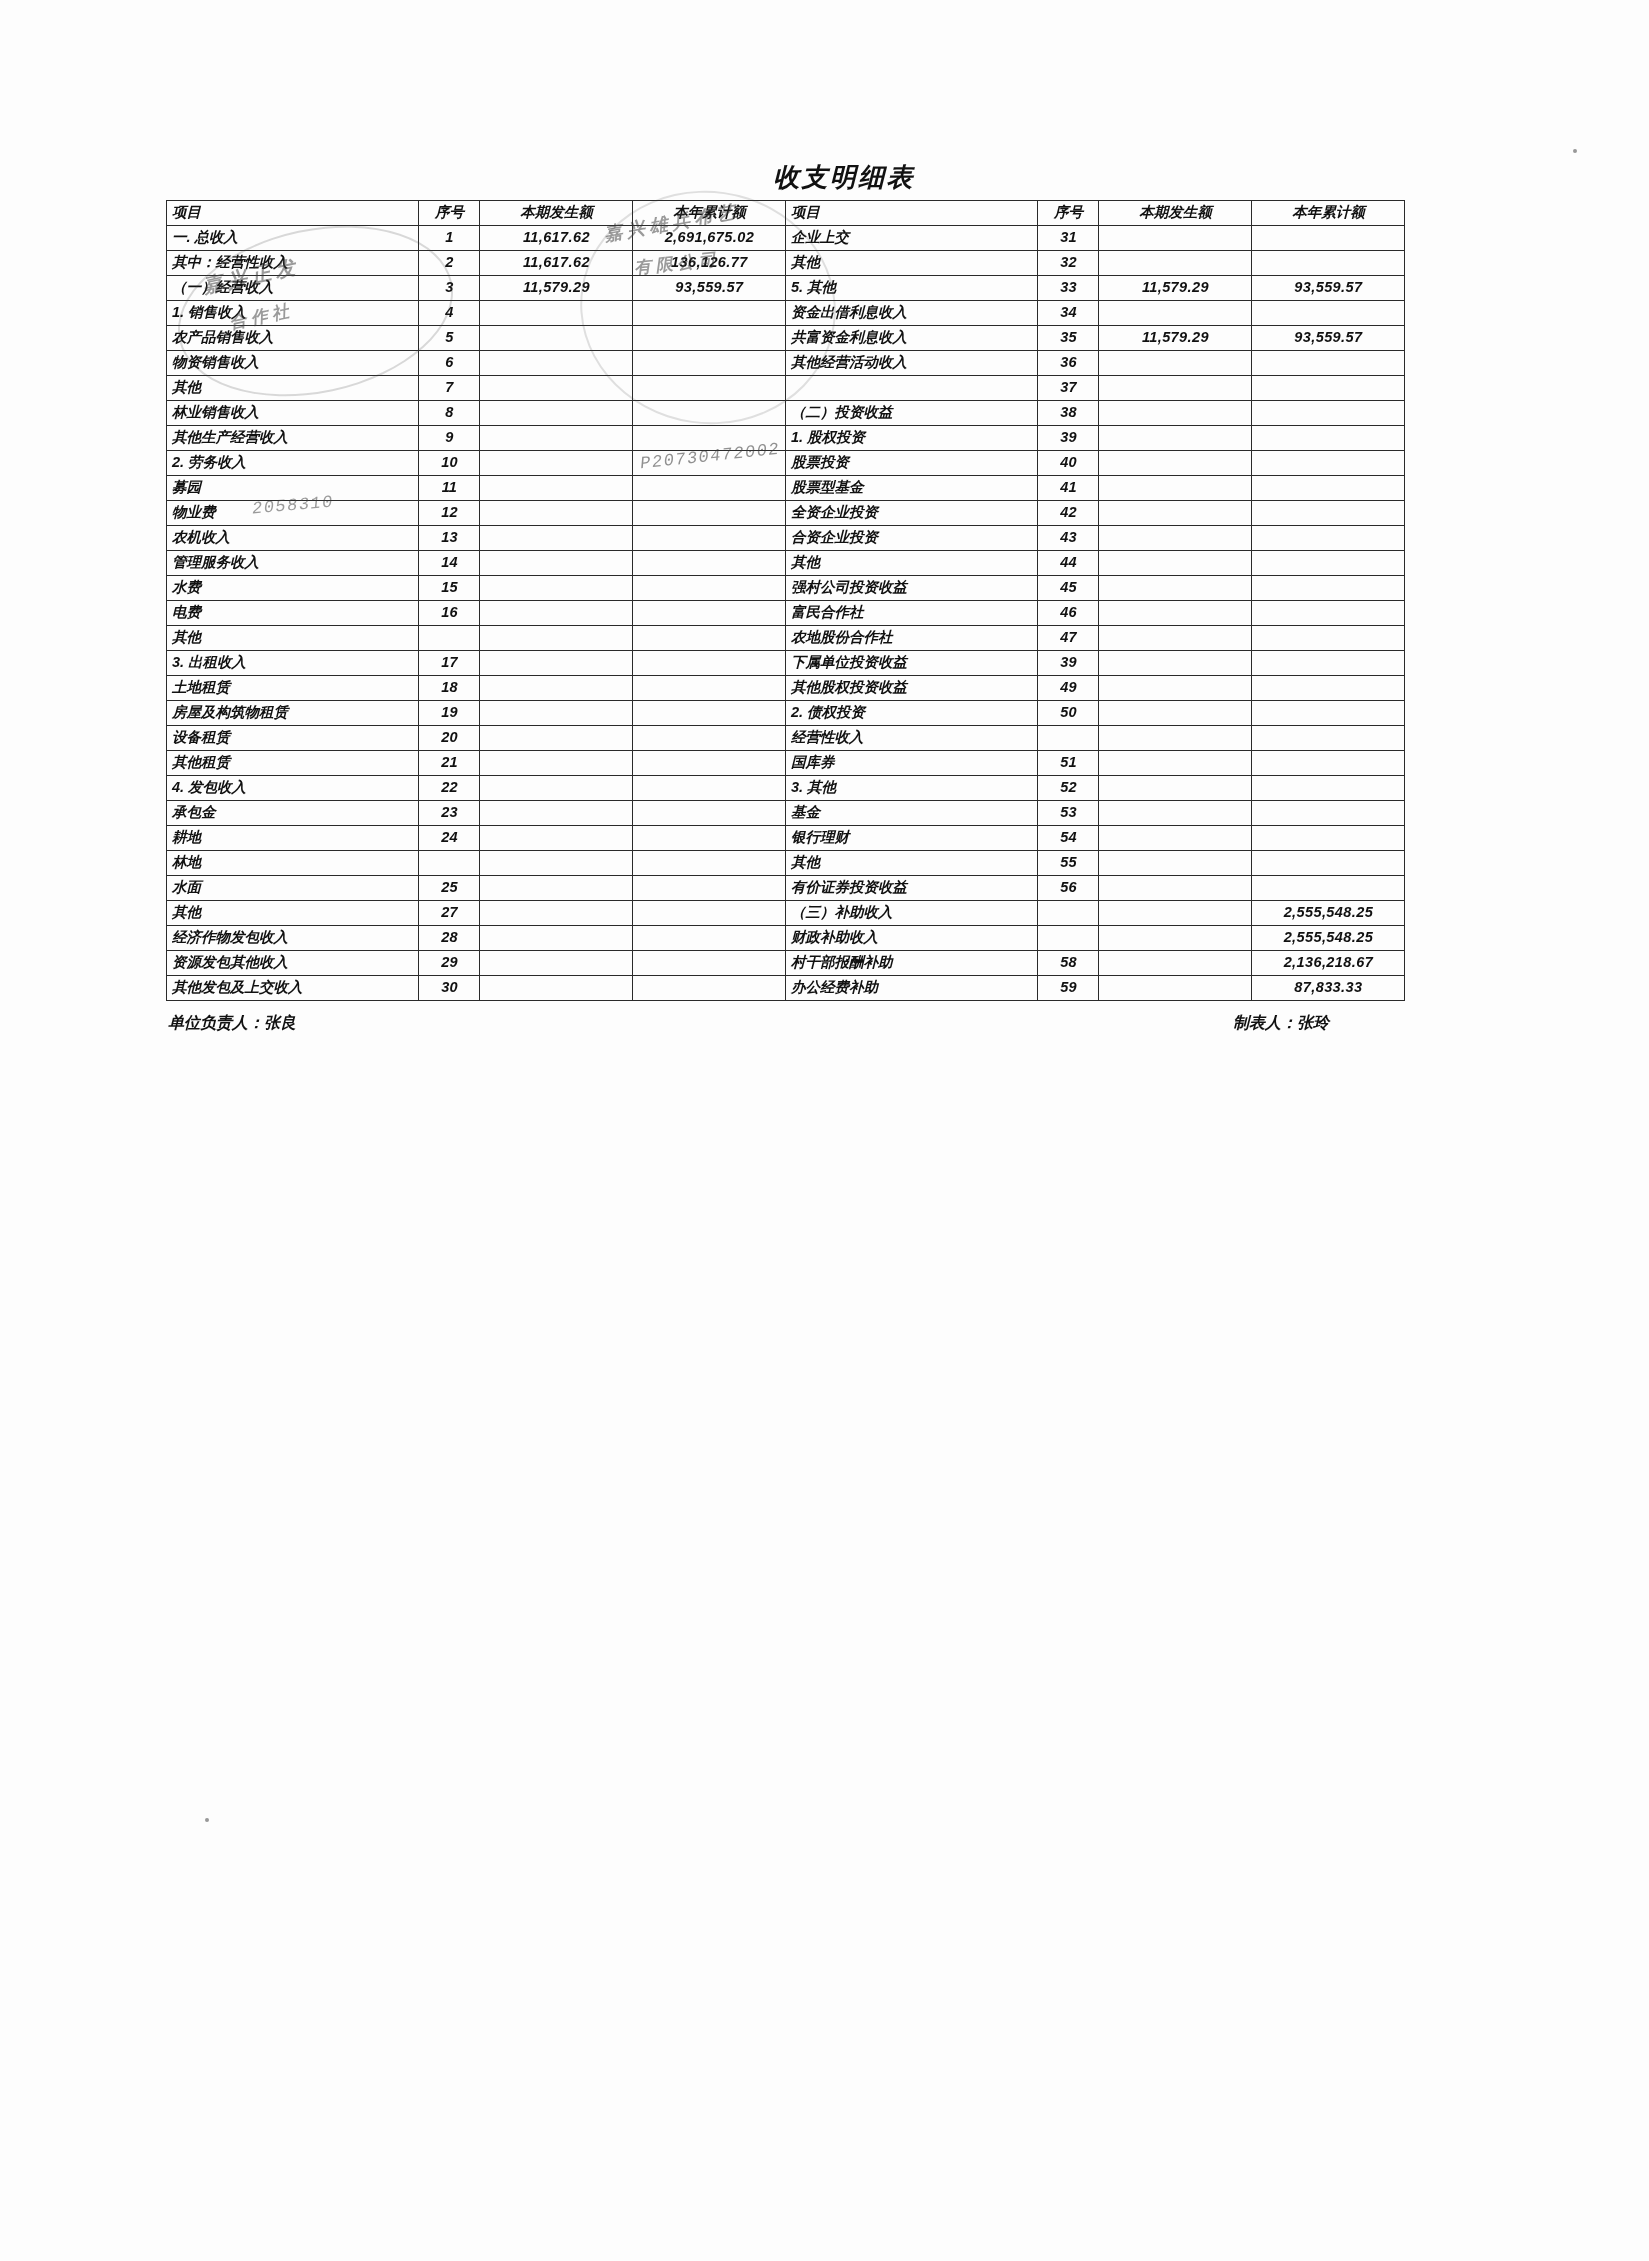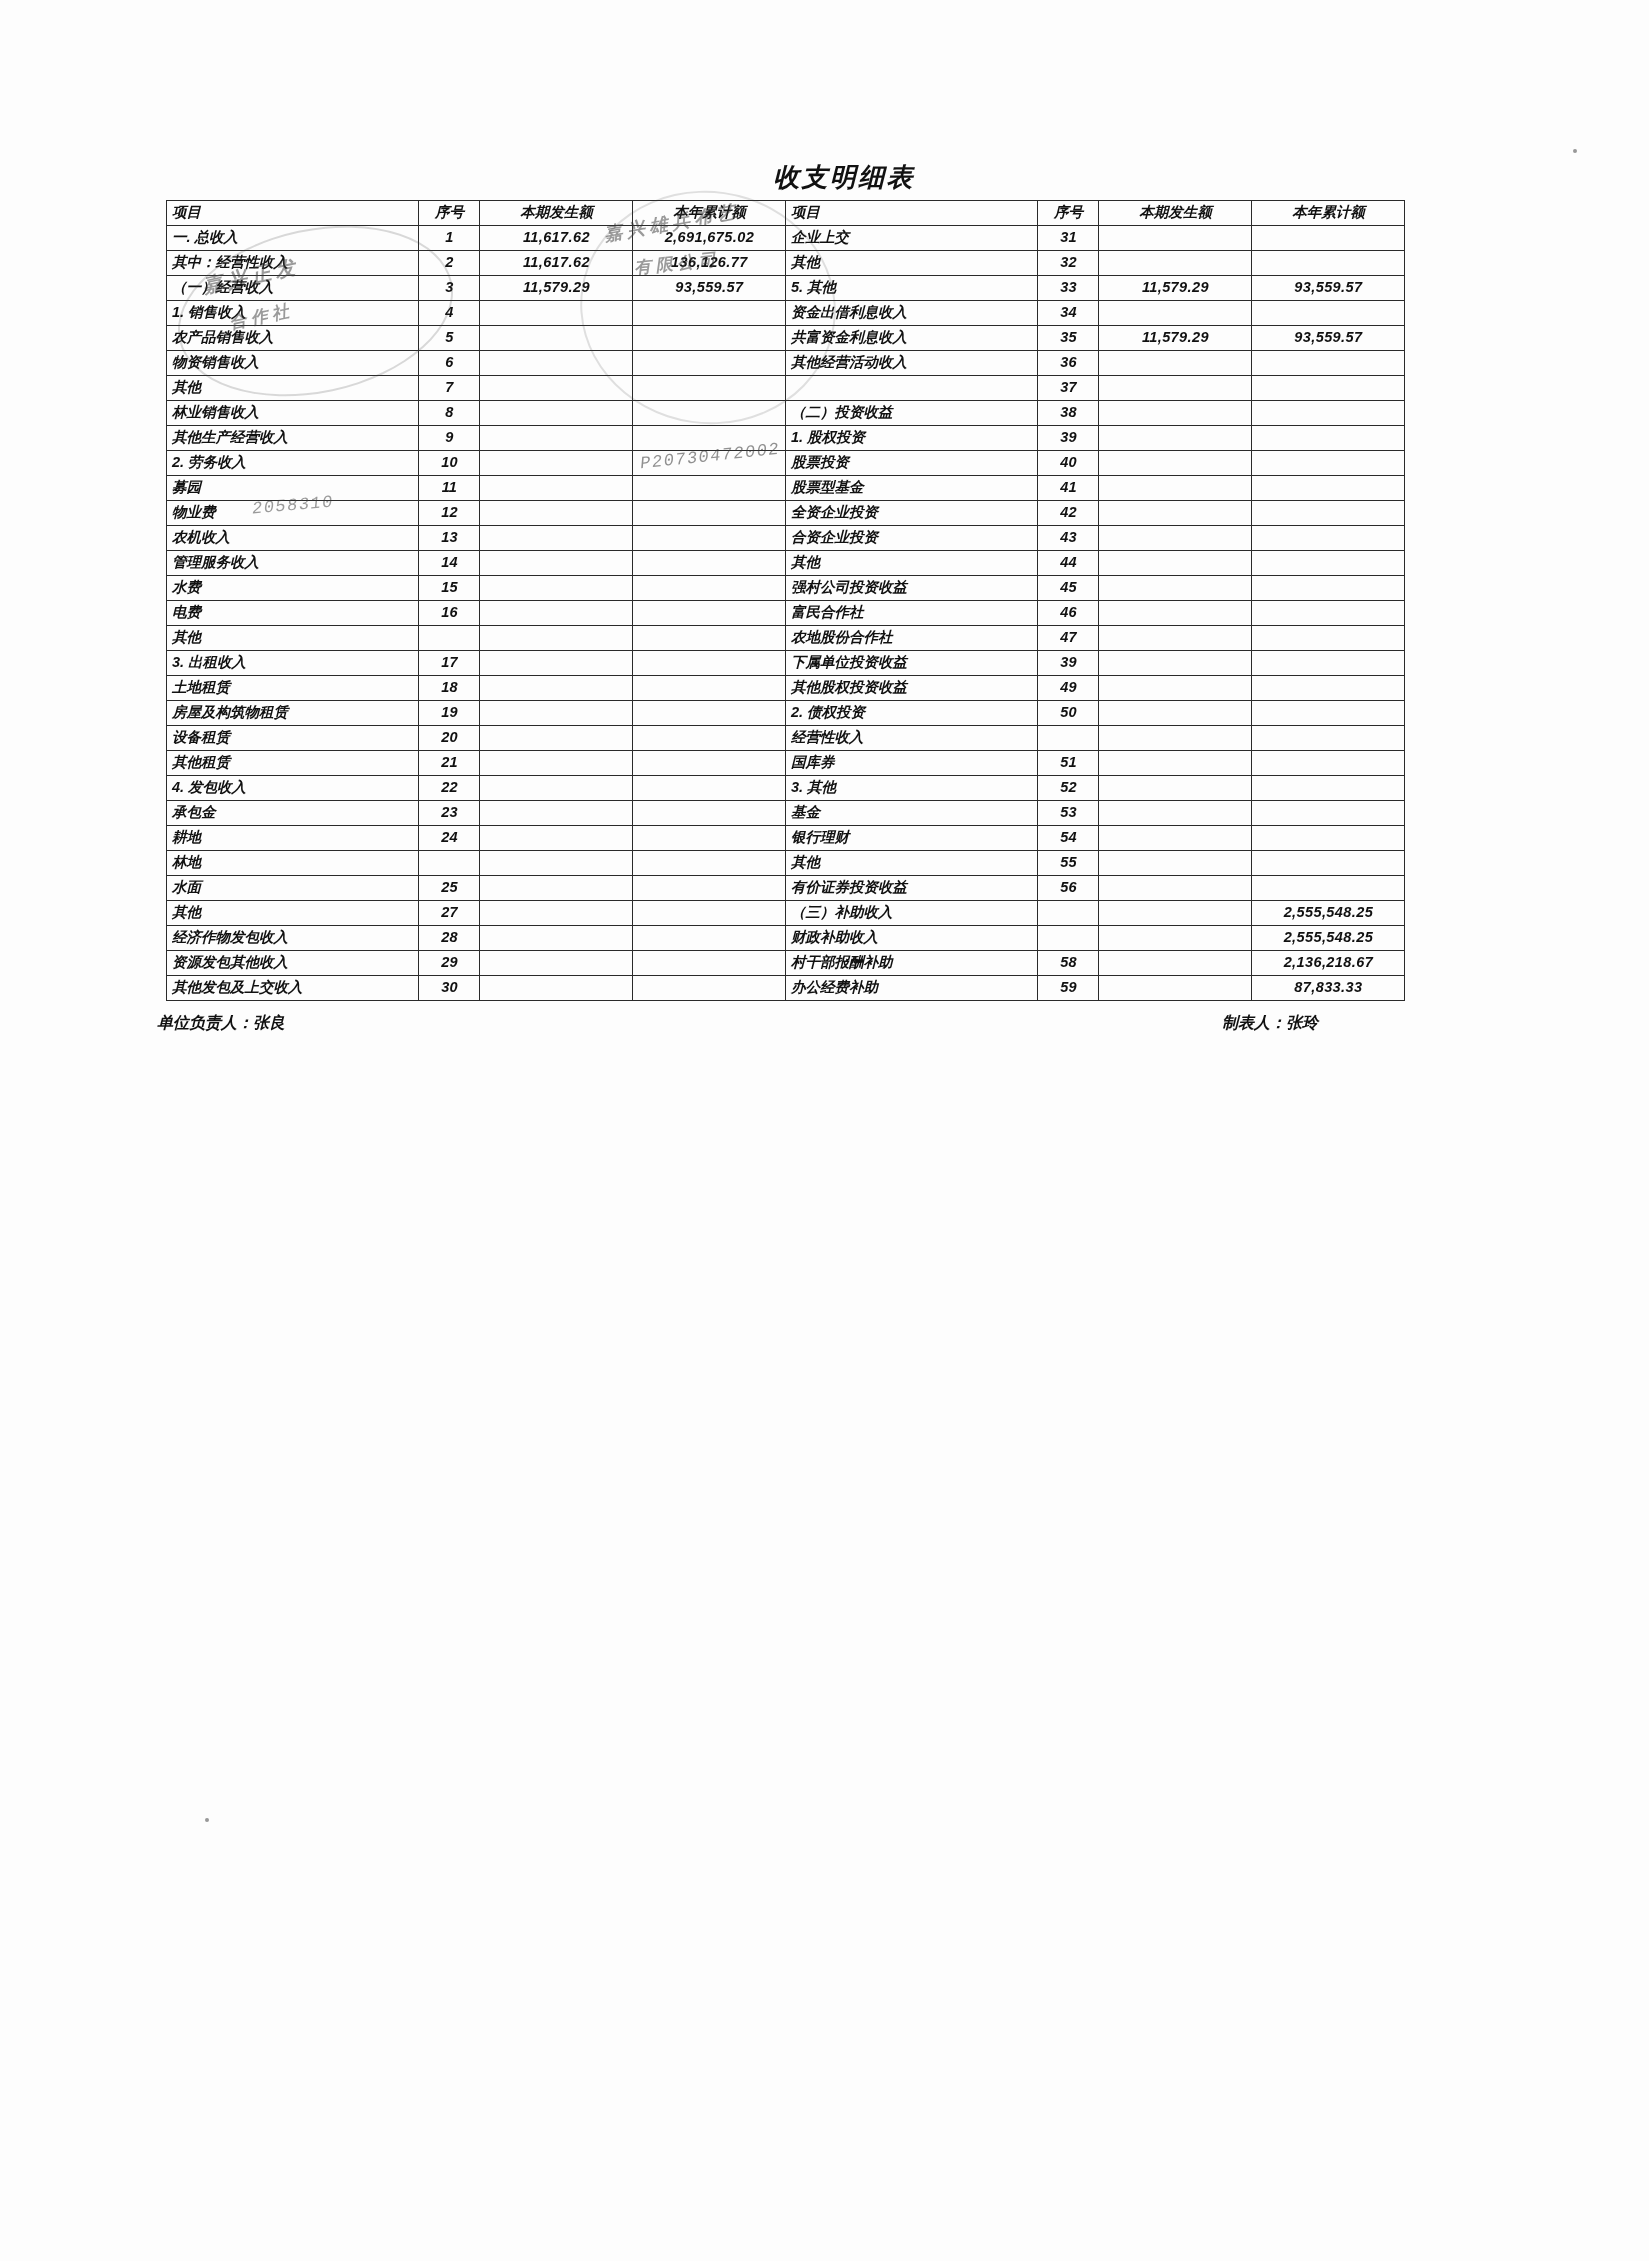--- a/index.html
+++ b/index.html
@@ -88,21 +88,21 @@
   .ind0 { padding-left: 6.1px; }
   .ind1 { padding-left: 26px; }
   .ind2 { padding-left: 47px; }
   .ind3 { padding-left: 69px; }
 
   .num { text-align: center; letter-spacing: 0.4px; }
 
   .footer {
     position: relative;
     margin-top: 12.2px;
-    margin-left: 12px;
+    margin-left: 23px;
     width: 1222px;
     height: 31px;
     font-size: 16px;
     font-weight: bold;
   }
   .footer .left { position: absolute; left: 0; top: 0; }
   .footer .right { position: absolute; right: 61px; top: 0; }
   .stamp-oval {
     position: absolute;
     left: 176px;

